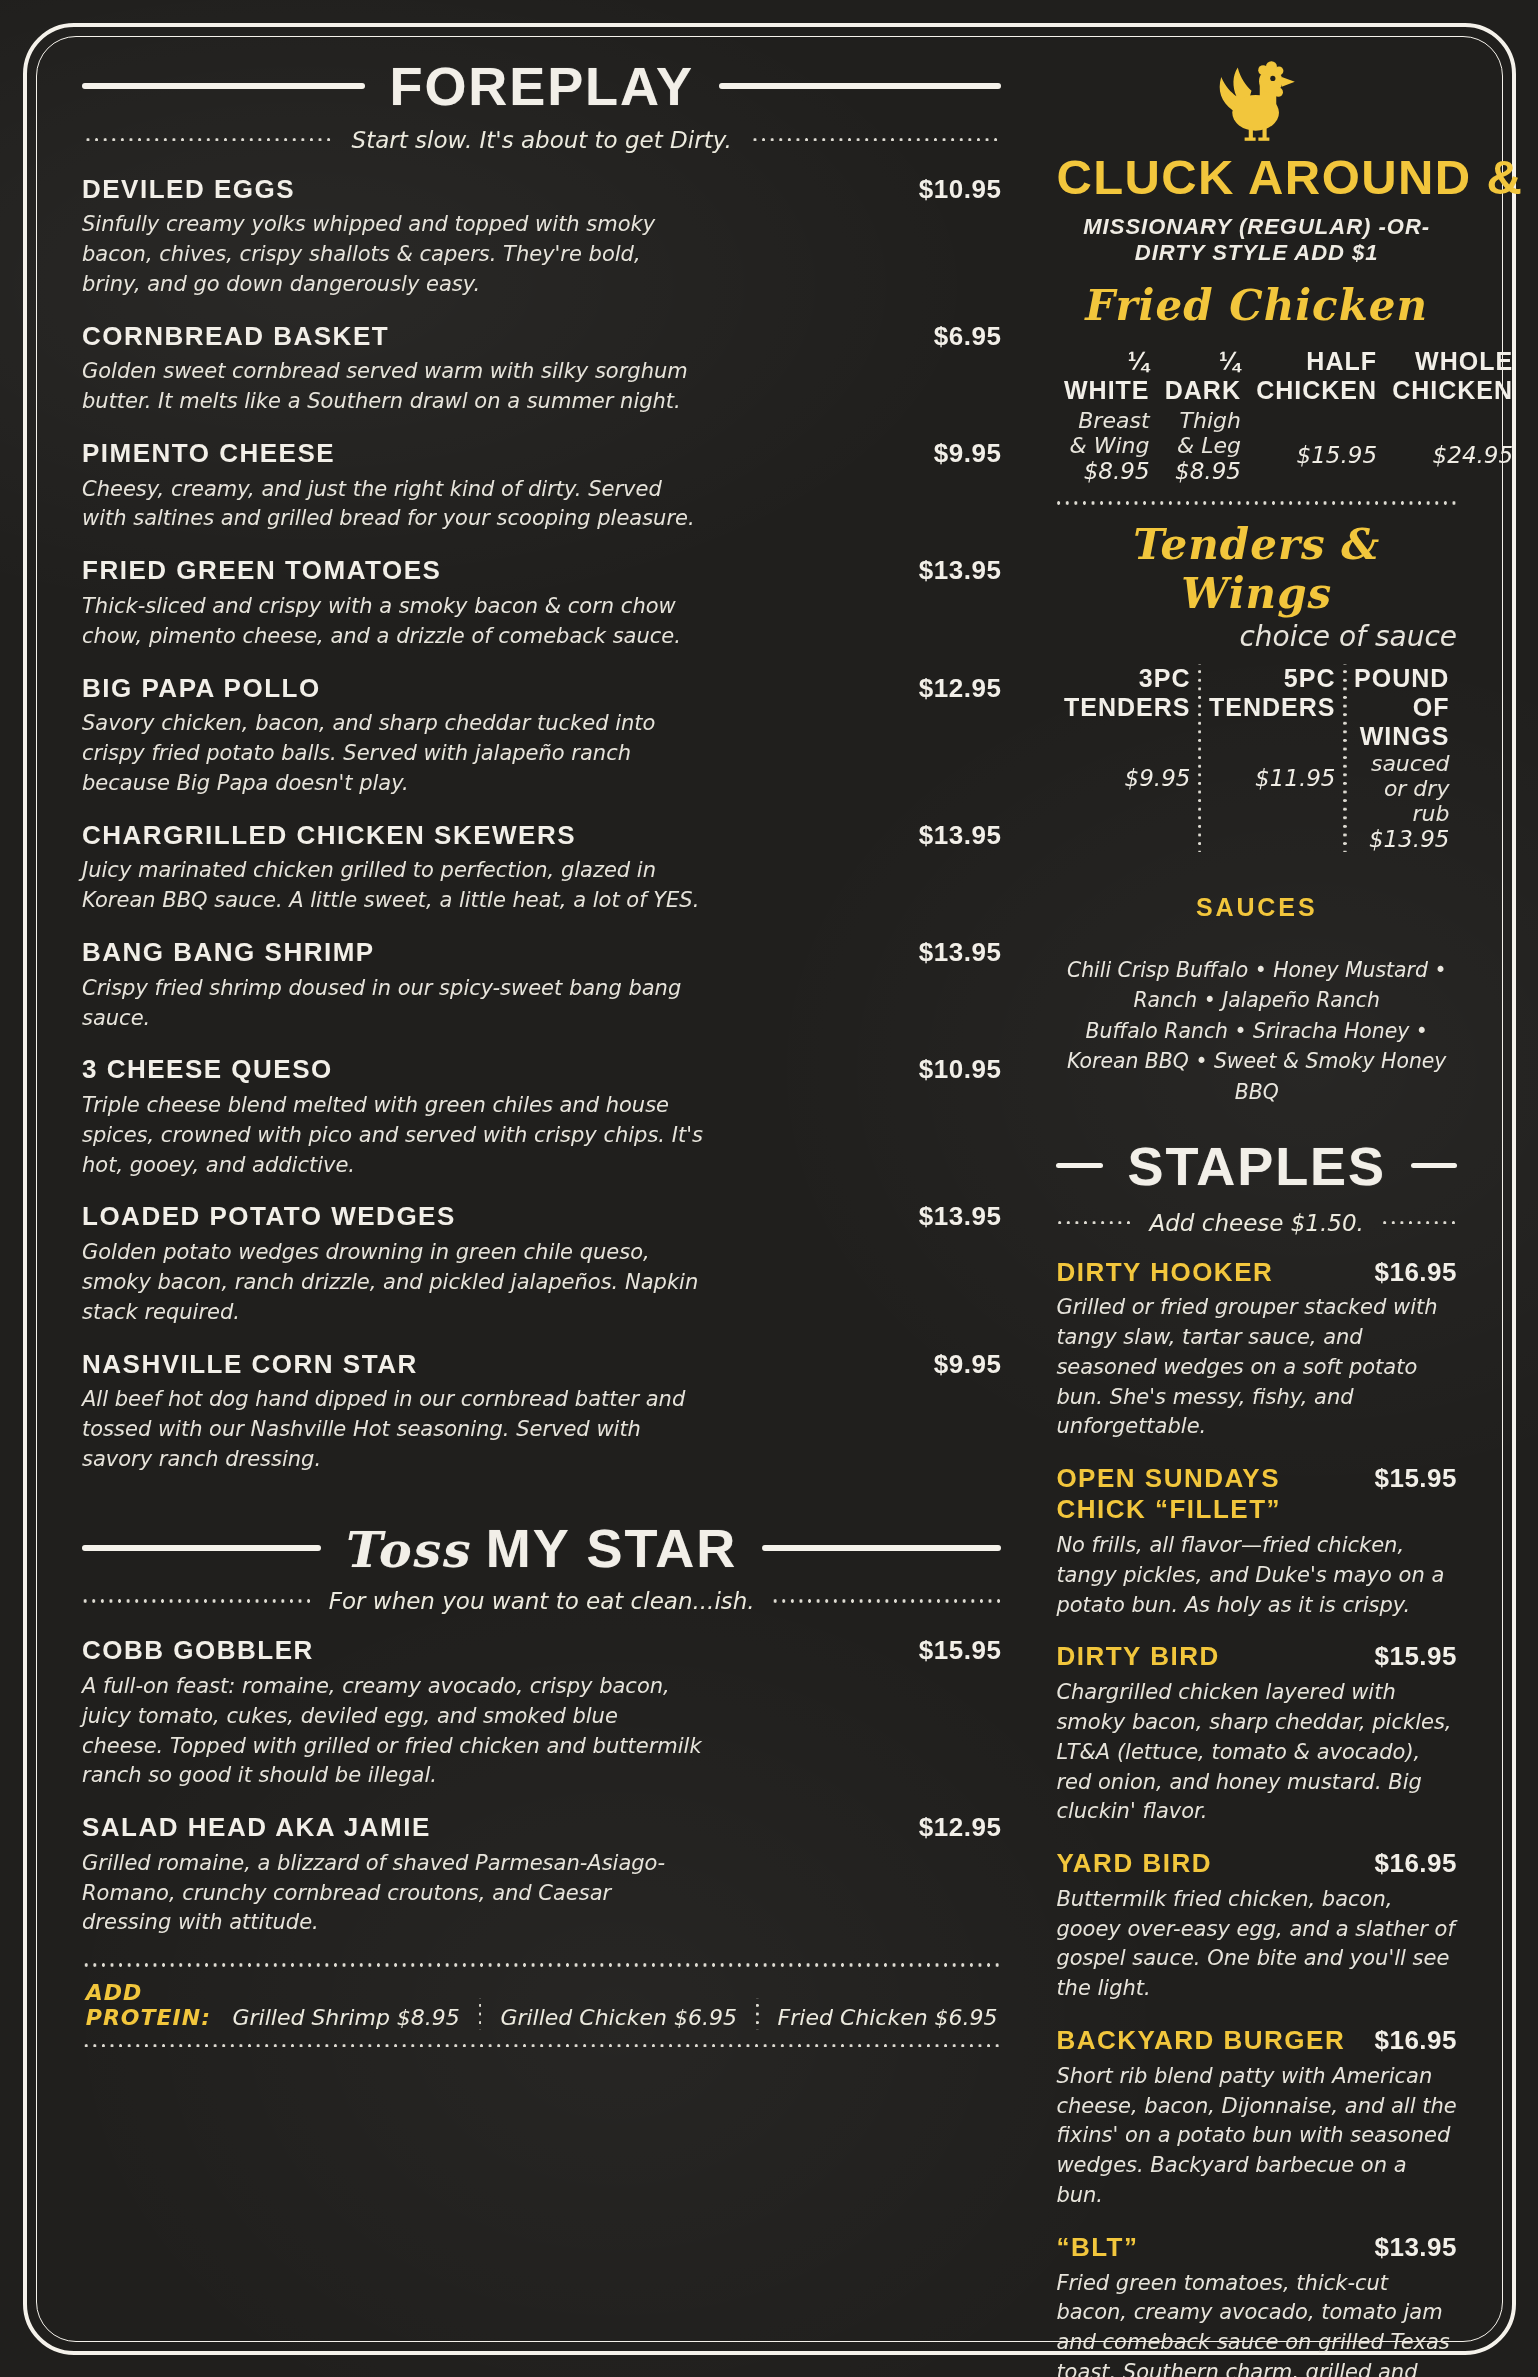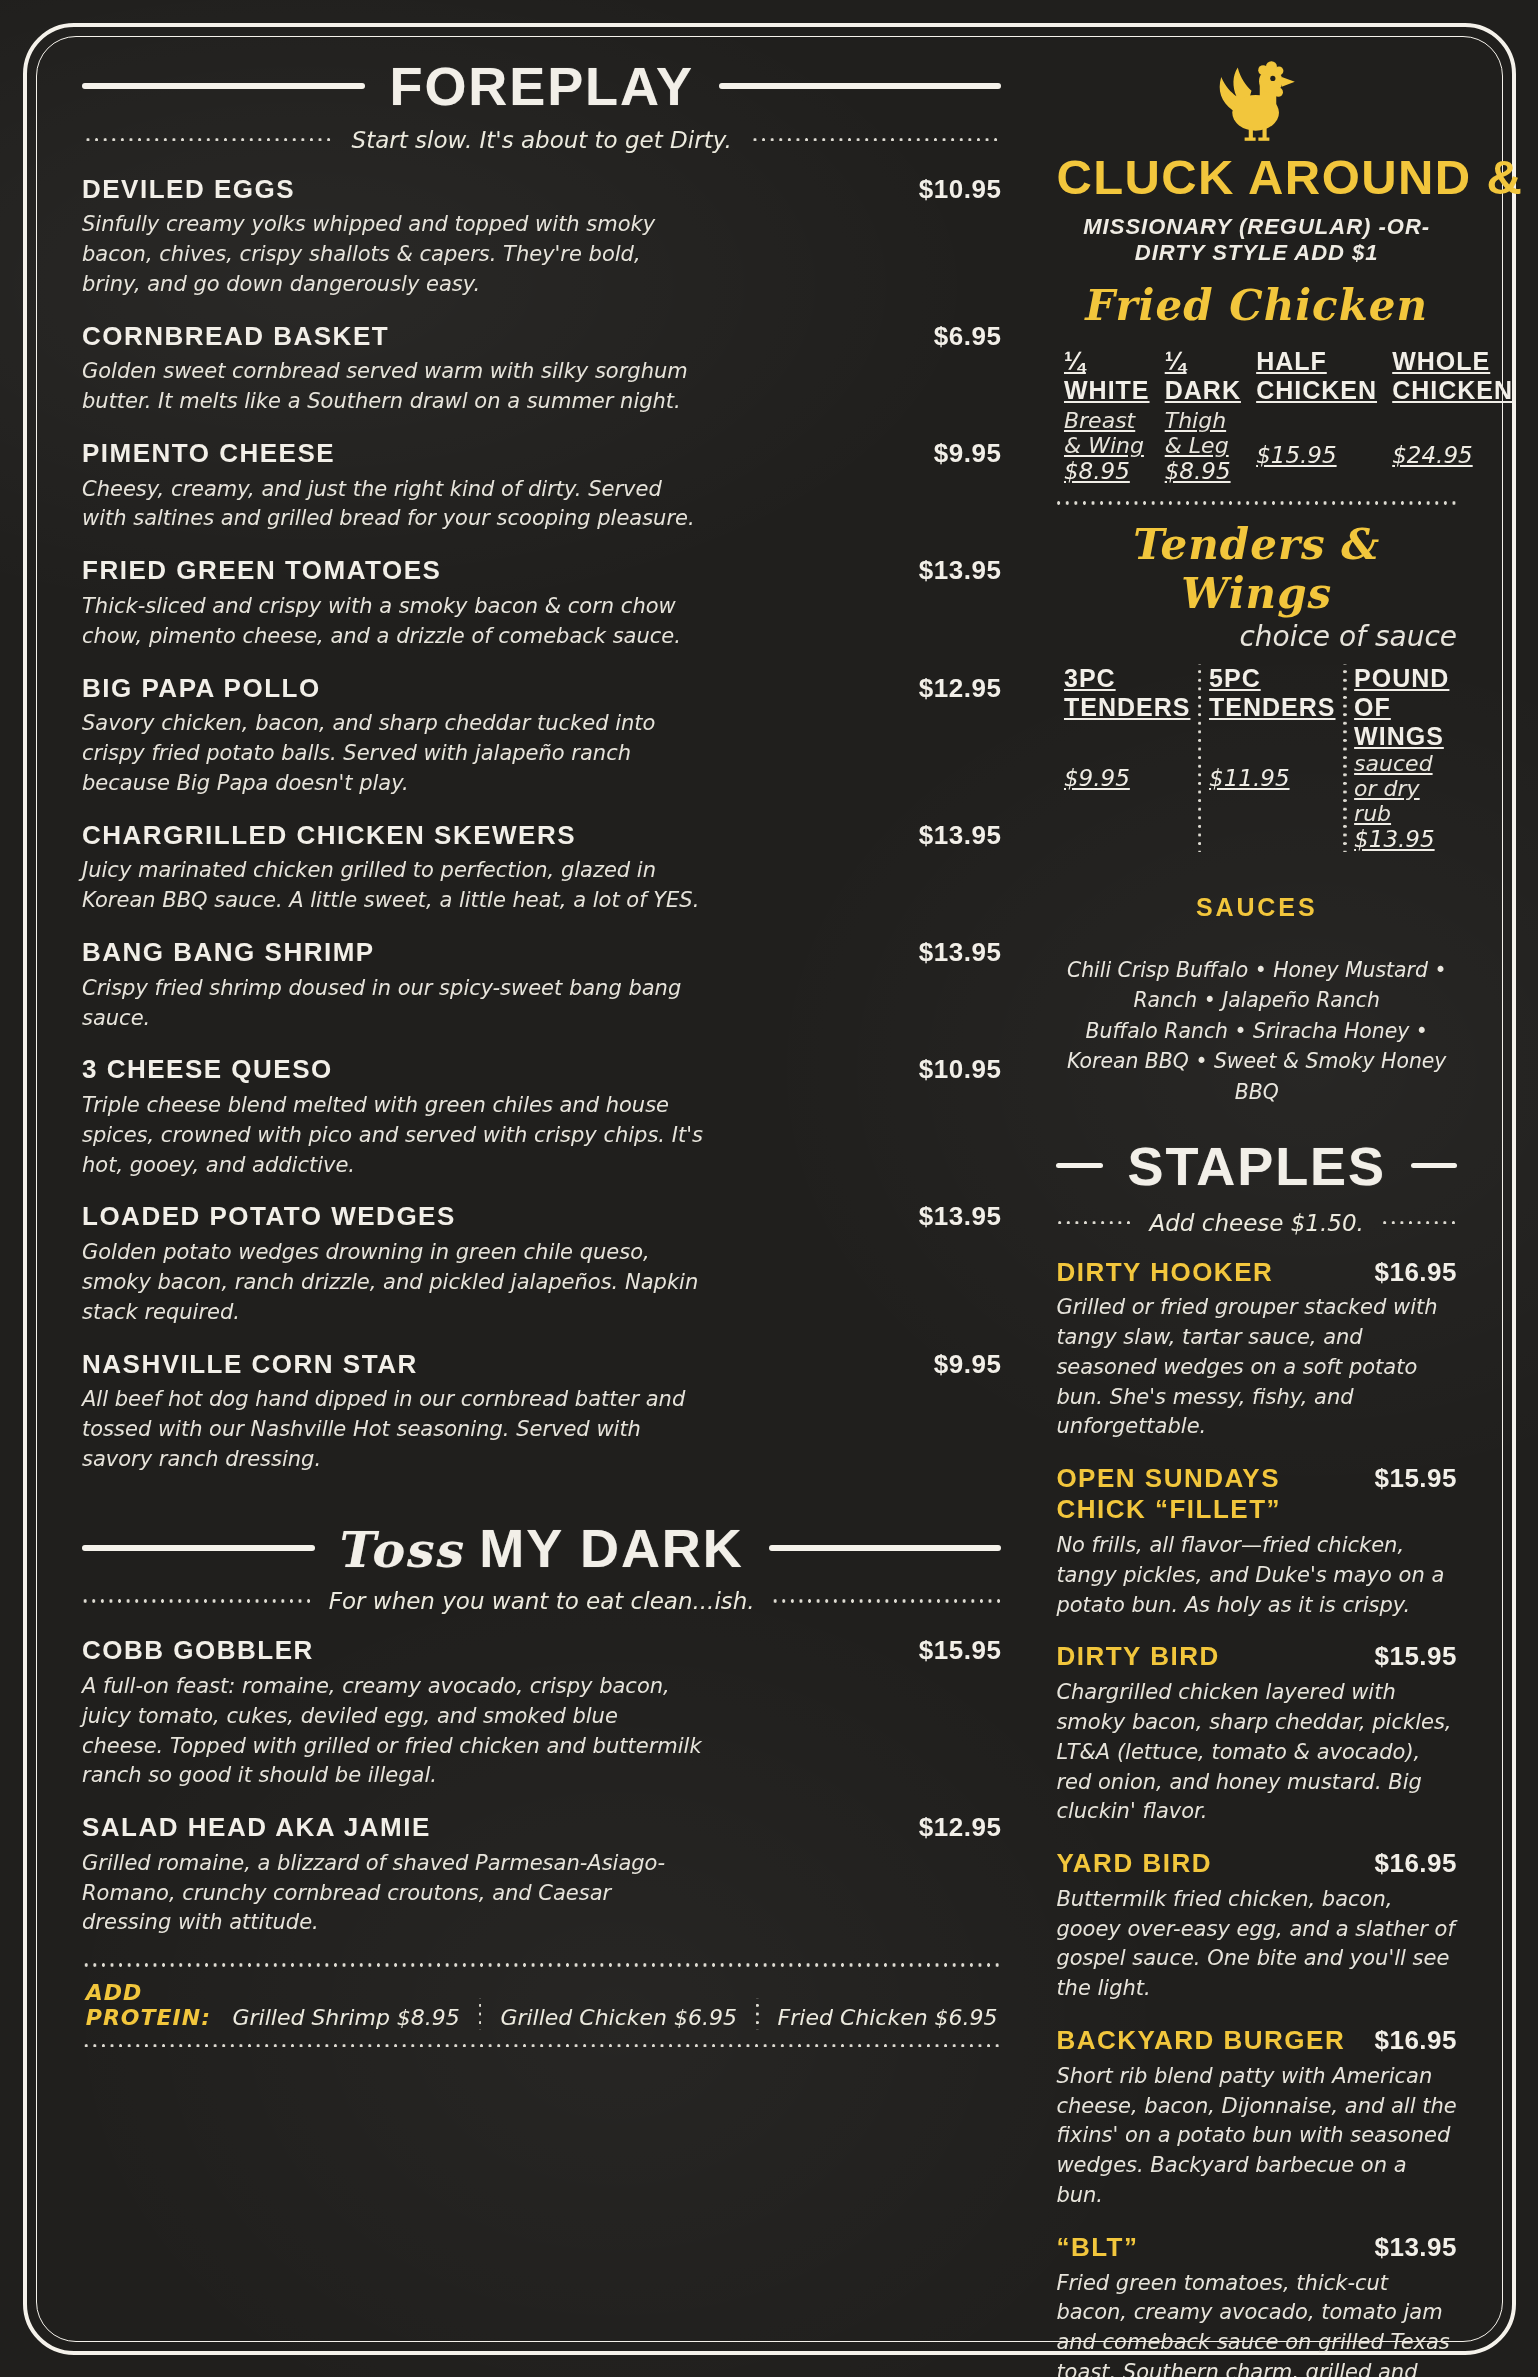--- a/index.html
+++ b/index.html
@@ -48,21 +48,21 @@
 
   
   .cluck-head { text-align:center; }
   .rooster { display:block; margin:0 auto 5.7px auto; }
   .cluck-title { font-size:49px; font-weight:800; letter-spacing:1.4px; color:#f2c63c; white-space:nowrap; }
   .missionary { font-size:22px; font-weight:700; font-style:italic; letter-spacing:1px; margin-top:9.5px; color:#efece4; }
   .script-head { text-align:center; font-size:42px; color:#f2c63c; margin-top:15px; letter-spacing:1px; }
   .choice-sub { text-align:right; font-size:28px; margin-top:1.9px; color:#e7e4db; }
 
   .opt-grid { display:flex; margin-top:17px; }
-  .opt-cell { flex:1 1 0; text-align:left; padding:0 7.6px;text-decoration:underline; }
+  .opt-cell { flex:1 1 0; text-align:right; padding:0 7.6px; }
   .opt-name { font-size:25px; font-weight:800; letter-spacing:1px; line-height:1.15; min-height:61px;
     display:flex; align-items:flex-start; justify-content:center; }
   .opt-sub { font-size:22px; min-height:34px; color:#e7e4db; }
   .opt-price { font-size:23px; color:#efece4; font-family:"DejaVu Sans",sans-serif; font-style:italic; }
   .t-name { min-height:67px; }
 
   .sauces-row { display:flex; align-items:center; gap:17px; margin-top:21px;flex-direction:column; }
   .sauces-title { font-size:25px; font-weight:800; letter-spacing:2.9px; color:#f2c63c; }
   .sauce-lines { text-align:center; margin-top:11.4px; font-size:20.4px; line-height:1.5; color:#eae7df; }
 
@@ -171,21 +171,21 @@
             </div>
             <div class="item-desc hand">All beef hot dog hand dipped in our cornbread batter and tossed with our Nashville Hot seasoning. Served with savory ranch dressing.</div>
           </div>
         </section>
 
         <section style="margin-top:42px;">
           <div class="sec-head">
             <span class="hline"></span>
             <span class="sec-title" style="display:flex; align-items:baseline; gap:13.3px;">
               <span class="script" style="font-size:49px;">Toss</span>
-              <span>MY DARK</span>
+              <span>MY STAR</span>
             </span>
             <span class="hline"></span>
           </div>
           <div class="sub-row">
             <span class="dots-h"></span>
             <span class="sub-text hand">For when you want to eat clean...ish.</span>
             <span class="dots-h"></span>
           </div>
 
           <div class="item">

